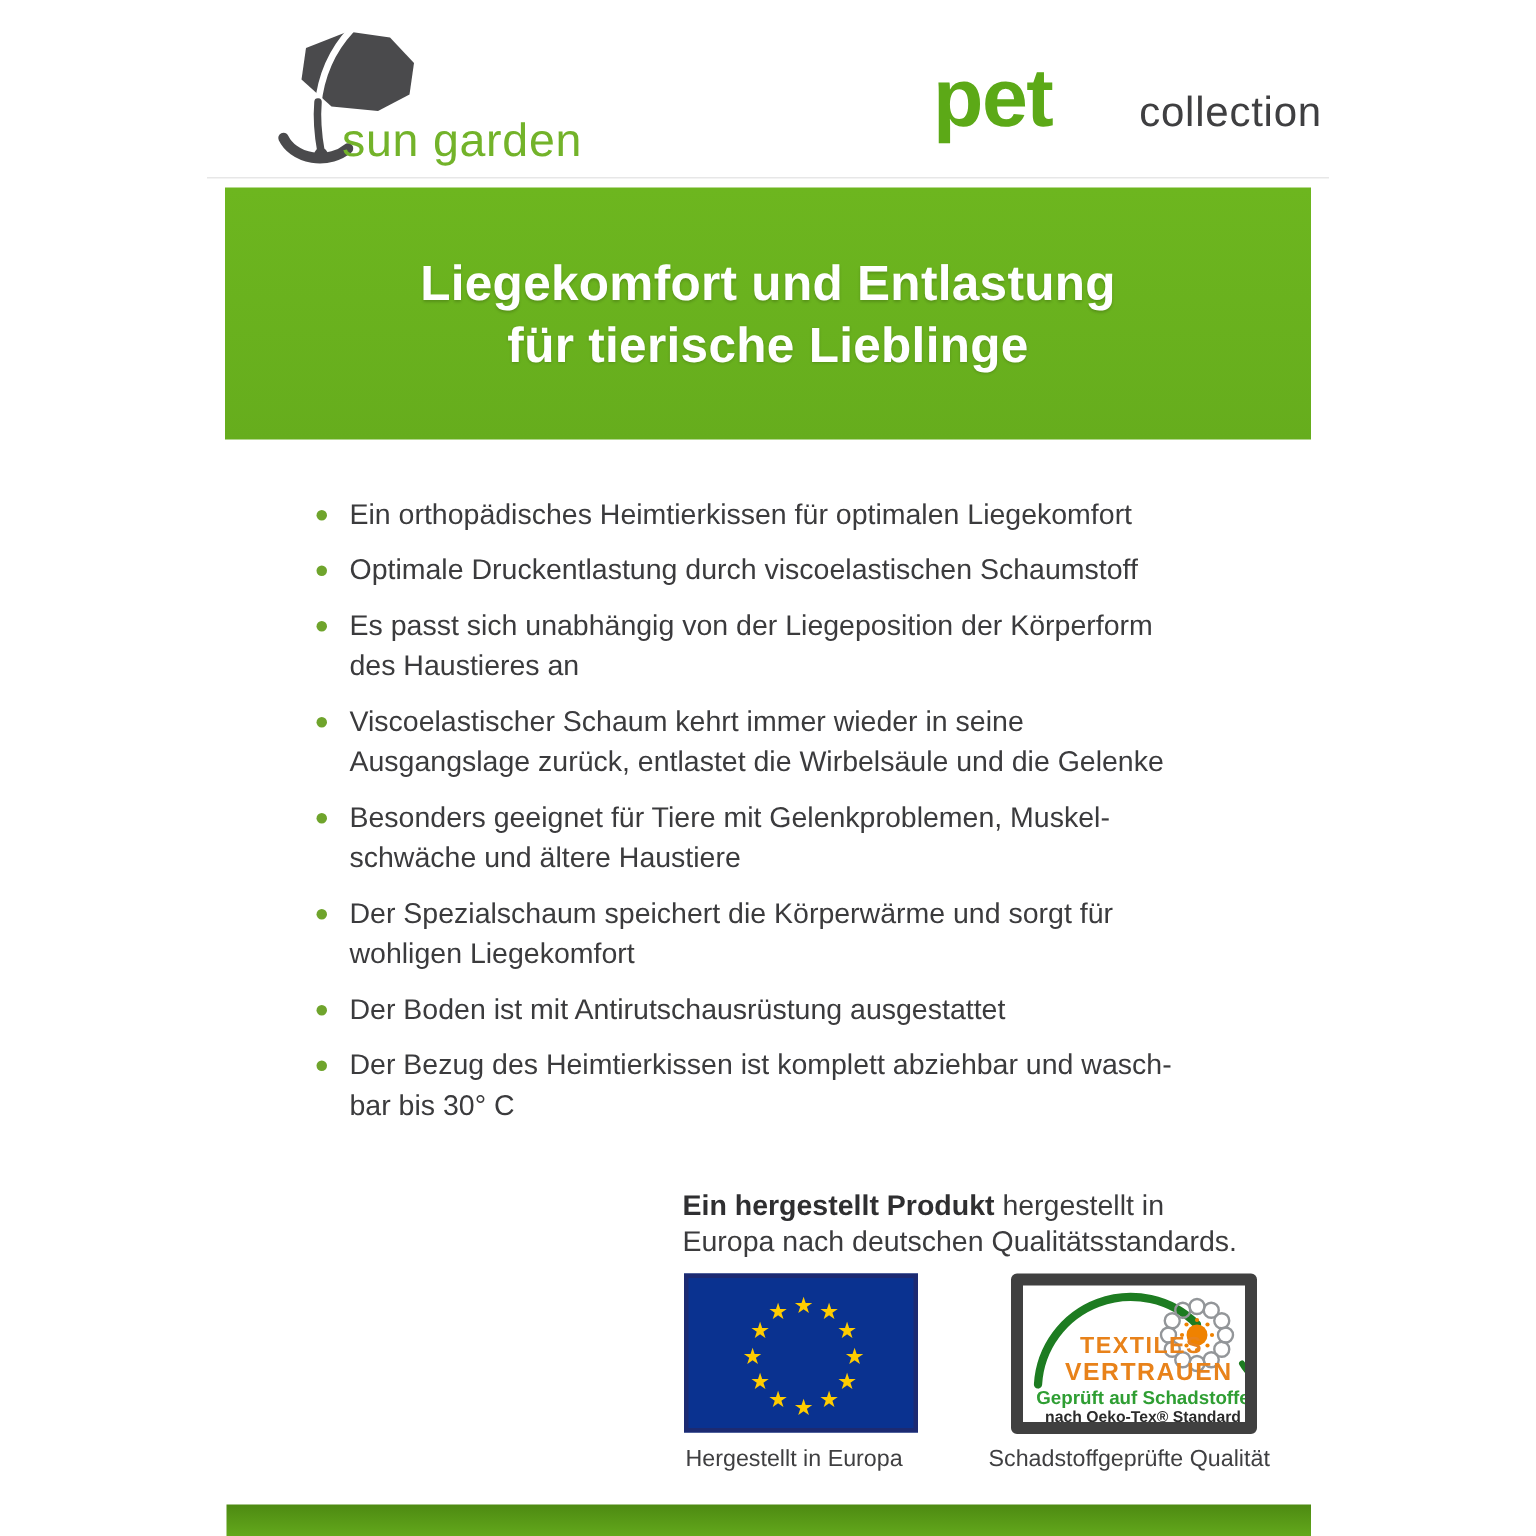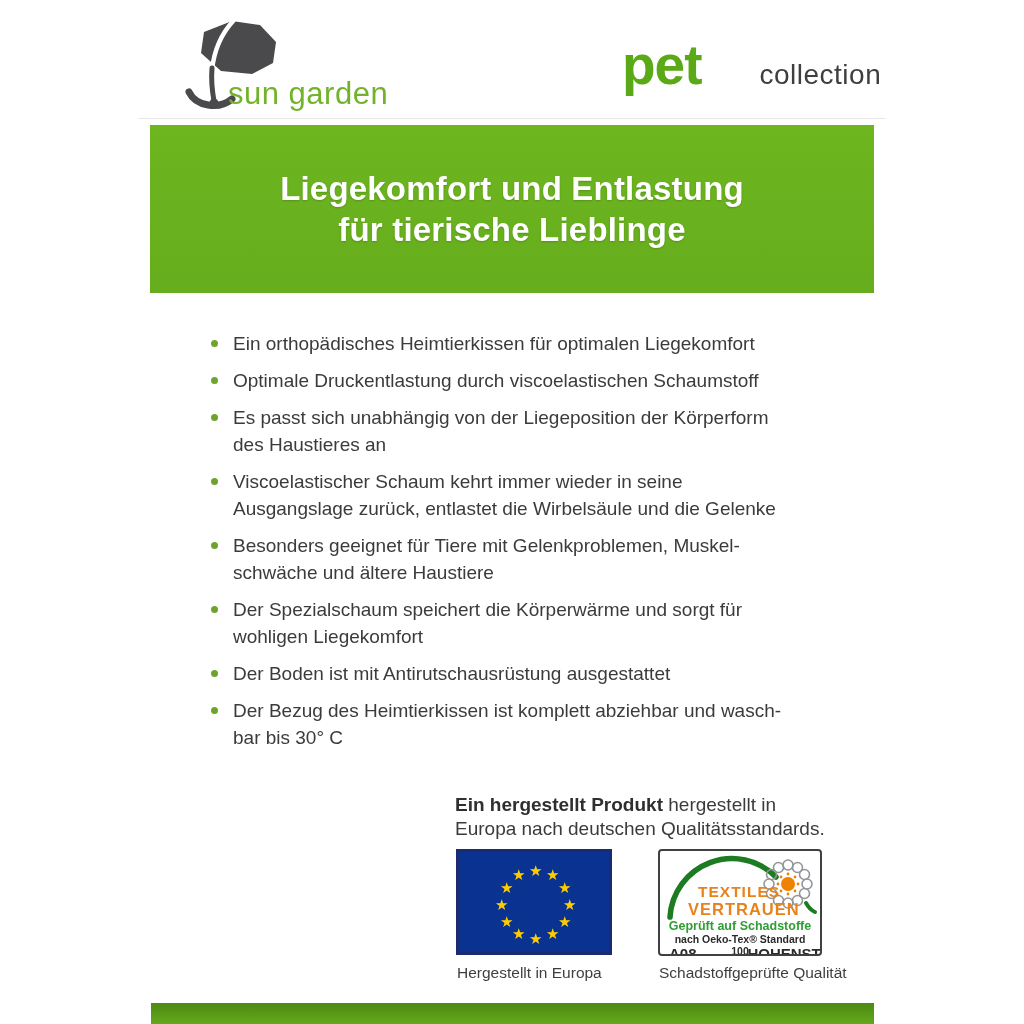--- a/index.html
+++ b/index.html
@@ -34,22 +34,22 @@
   .intro{position:absolute;left:455px;top:793px;width:378px;font-size:19px;line-height:23.5px;color:#3b3b3d;}
   .intro b{font-weight:bold;color:#2f2f31;}
 
   .eu-flag{position:absolute;left:456px;top:849px;width:156px;height:106px;
            background:#0a3290;border:3px solid #1c2a72;box-sizing:border-box;}
   .eu-flag .star{position:absolute;font-size:15px;line-height:15px;color:#ffcc00;}
   .cap{position:absolute;font-size:15.5px;color:#3f3f41;}
   .cap.eu{left:457px;top:964px;}
   .cap.oeko{left:659px;top:964px;}
 
-  .oeko-box{position:absolute;left:658px;top:849px;width:164px;height:107px;background:#fff;
-            border:2px solid #404040;border-radius:4px;box-sizing:border-box;overflow:hidden;}
+  .oeko-box{position:absolute;left:674px;top:849px;width:164px;height:107px;background:#fff;
+            border:8px solid #404040;border-radius:4px;box-sizing:border-box;overflow:hidden;}
   .oeko-arc{position:absolute;left:0;top:0;}
   .oeko-l1{position:absolute;left:38px;top:32px;font-size:15.5px;font-weight:bold;color:#e8821a;letter-spacing:1px;}
   .oeko-l2{position:absolute;left:28px;top:49px;font-size:16.5px;font-weight:bold;color:#e8821a;letter-spacing:1px;}
   .oeko-l3{position:absolute;left:5px;top:68px;width:150px;text-align:center;
            font-size:12.5px;font-weight:bold;color:#2f9e33;}
   .oeko-l4{position:absolute;left:5px;top:82px;width:150px;text-align:center;
            font-size:10.5px;font-weight:bold;color:#2b2b2b;}
   .oeko-l5{position:absolute;left:9px;top:94px;width:142px;display:flex;justify-content:space-between;
            font-size:15px;font-weight:bold;color:#2b2b2b;gap:45px;}
   .flower{position:absolute;right:3px;top:4px;}

